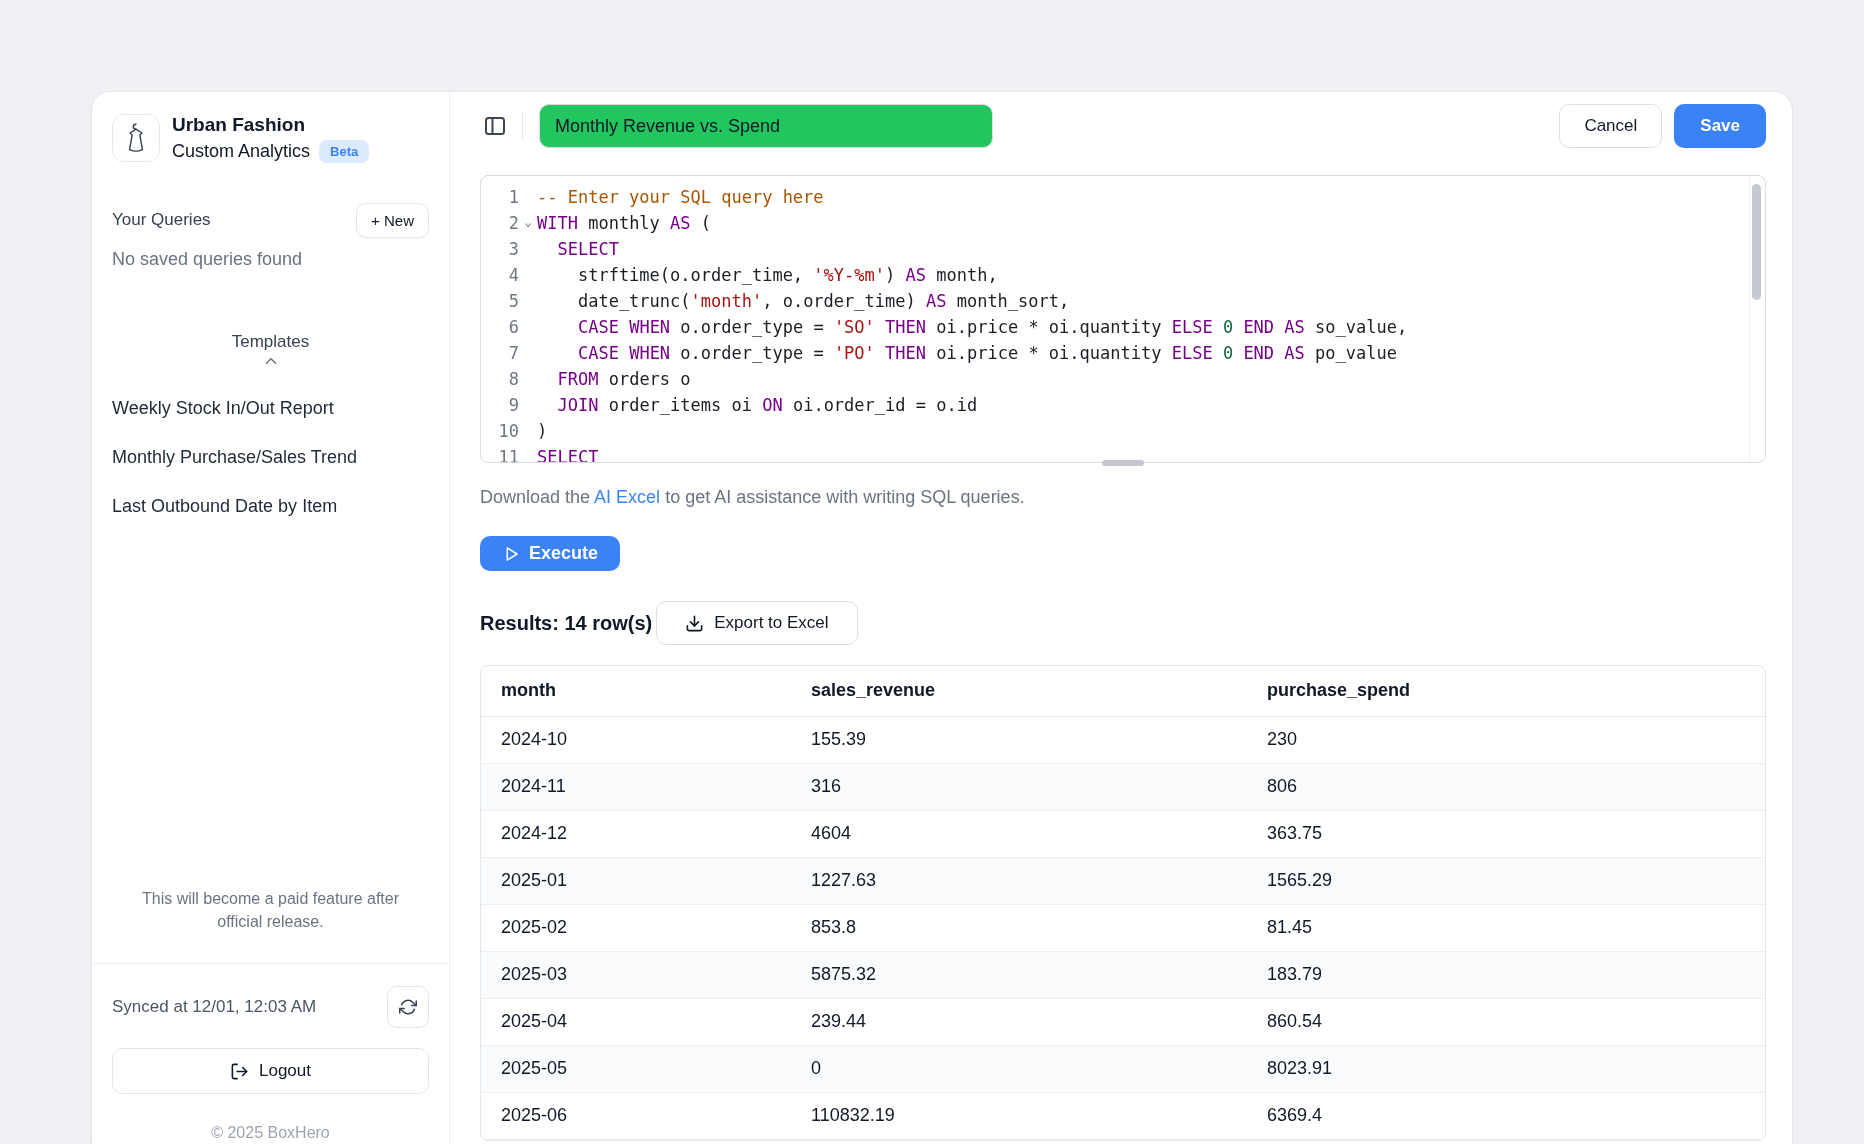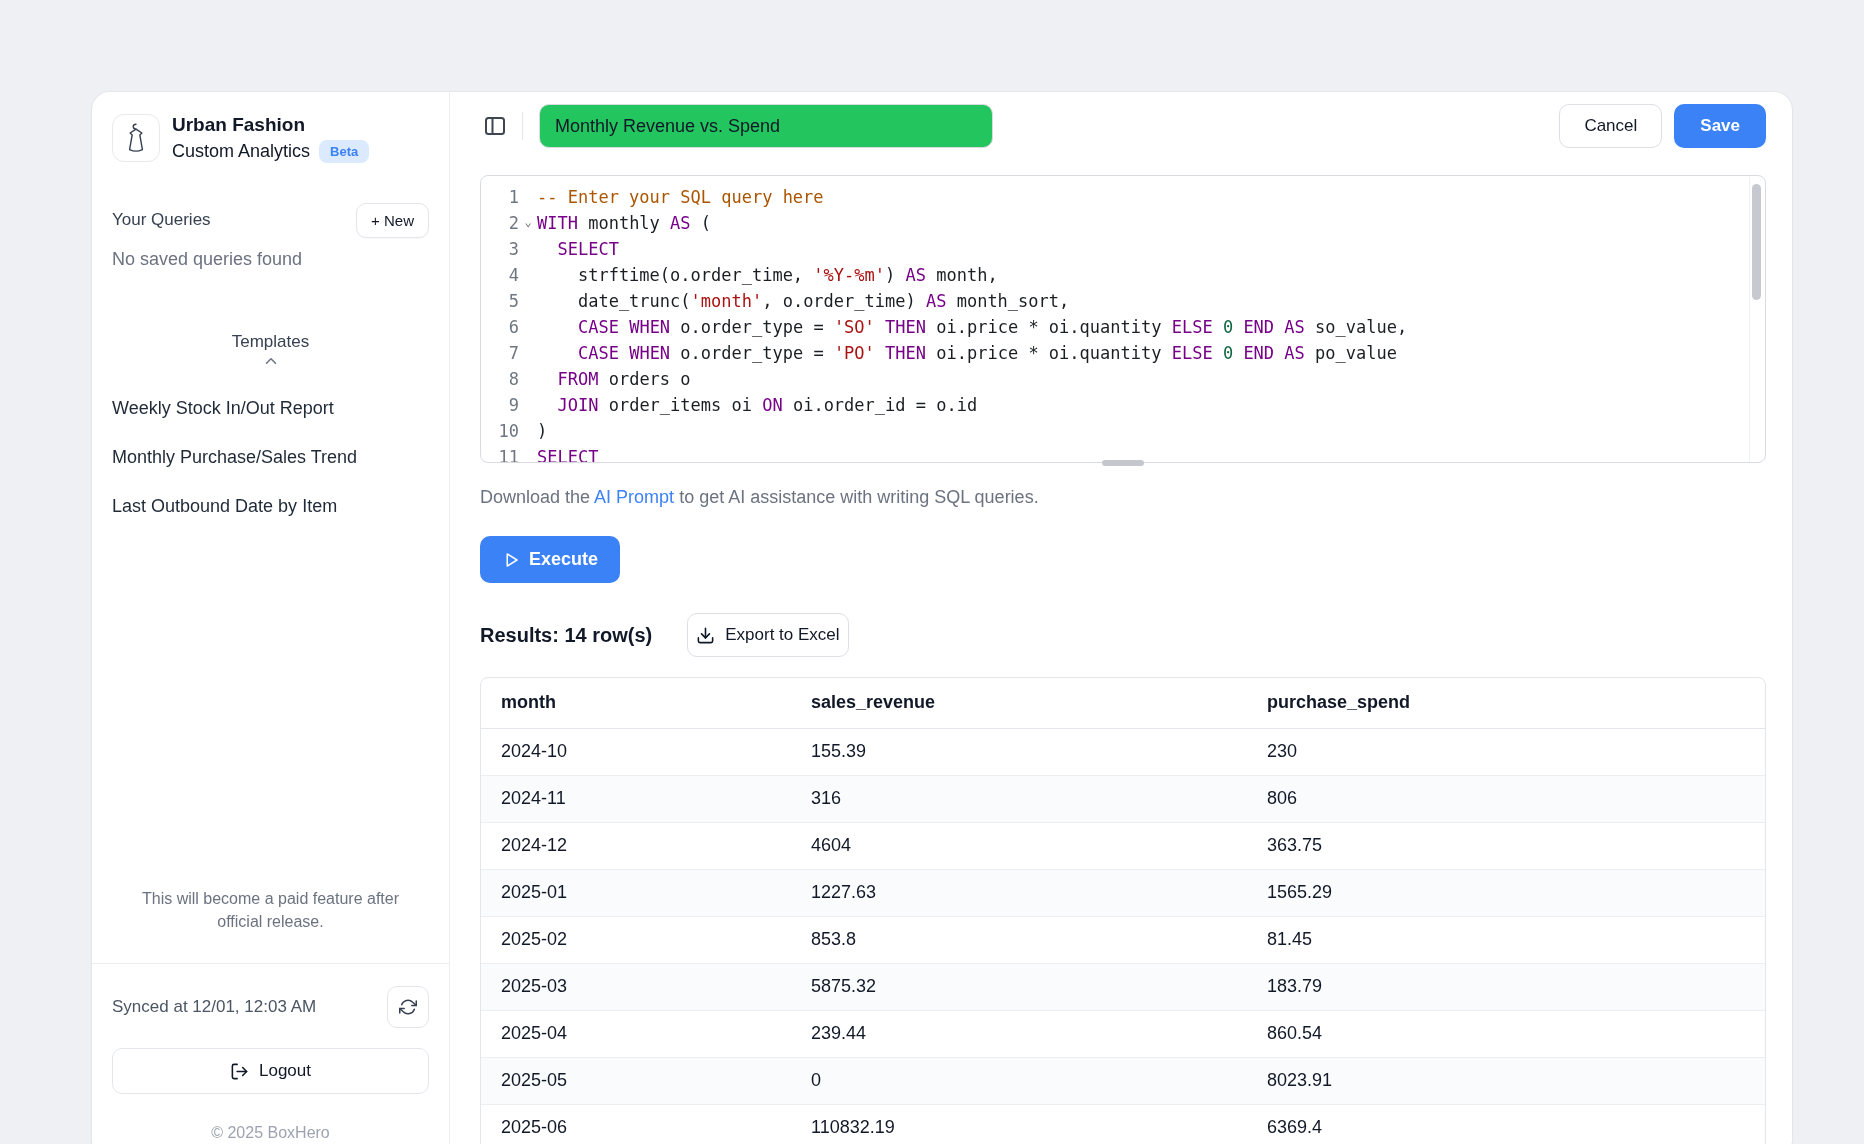--- a/index.html
+++ b/index.html
@@ -72,27 +72,27 @@
   .vtrack { position:absolute; top:1px; bottom:1px; right:1px; width:15px; border-left:1px solid #eef0f2;
             border-radius:0 8px 8px 0; }
   .vthumb { position:absolute; top:8px; right:4px; width:9px; height:116px; border-radius:5px; background:#c6cad0; cursor:grab; }
   .resize-handle { position:absolute; bottom:-3px; left:50%; transform:translateX(-50%);
                    width:42px; height:6px; border-radius:3px; background:#c4c8ce; cursor:ns-resize; }
 
   .ai-note { margin-top:24px; font-size:18px; color:#6b7280; }
   .ai-link { color:#3b82f6; cursor:pointer; }
 
   .execute-btn { margin-top:28px; align-self:flex-start; background:#3b82f6; color:#fff; border:none;
-                 border-radius:10px; height:47px; padding:0 22px; display:flex; align-items:center;
+                 border-radius:10px; height:35px; padding:0 22px; display:flex; align-items:center;
                  gap:9px; font-size:18px; font-weight:600; cursor:pointer; font-family:inherit; }
 
-  .results-row { margin-top:30px; display:flex; align-items:center; gap:35px; }
+  .results-row { margin-top:30px; display:flex; align-items:center; gap:4px; }
   .results-title { font-size:20px; font-weight:700; color:#111827; }
   .export-btn { height:44px; border:1px solid #dcdfe4; background:#fff; border-radius:10px;
-                display:flex; align-items:center; gap:10px; padding:0 8px; font-size:17px;
+                display:flex; align-items:center; gap:10px; padding:0 28px; font-size:17px;
                 font-weight:500; color:#111827; cursor:pointer; font-family:inherit; }
 
   .table-wrap { margin-top:20px; border:1px solid #e3e6ea; border-radius:8px; overflow:hidden; flex:none; background:#fff; }
   table { width:100%; border-collapse:collapse; font-size:18px; color:#111827; }
   th { text-align:left; font-weight:600; padding-left:20px; height:50px; border-bottom:1px solid #e3e6ea; }
   td { padding-left:20px; height:47px; border-bottom:1px solid #eceef1; }
   tr.alt td { background:#fafbfc; }
 </style>
 </head>
 <body>
@@ -201,21 +201,21 @@
             <div class="code-line"><span class="lnum">10</span><span class="fold-col"></span><span class="code"><span class="tk-p">)</span></span></div>
             <div class="code-line"><span class="lnum">11</span><span class="fold-col"></span><span class="code"><span class="tk-k">SELECT</span></span></div>
           </div>
         <div class="vtrack"></div>
         <div class="vthumb"></div>
       </div>
       <div class="resize-handle"></div>
     </div>
 
     <div class="ai-note">
-      <span>Download the </span><span class="ai-link">AI Prompt</span><span> to get AI assistance with writing SQL queries.</span>
+      <span>Download the </span><span class="ai-link">AI Excel</span><span> to get AI assistance with writing SQL queries.</span>
     </div>
 
     <button class="execute-btn">
       <span style="display:flex;">
         <svg width="18" height="18" viewBox="0 0 24 24" fill="none" stroke="#fff" stroke-width="2" stroke-linejoin="round">
           <polygon points="7 4 20 12 7 20 7 4"></polygon>
         </svg>
       </span>
       <span>Execute</span>
     </button>

